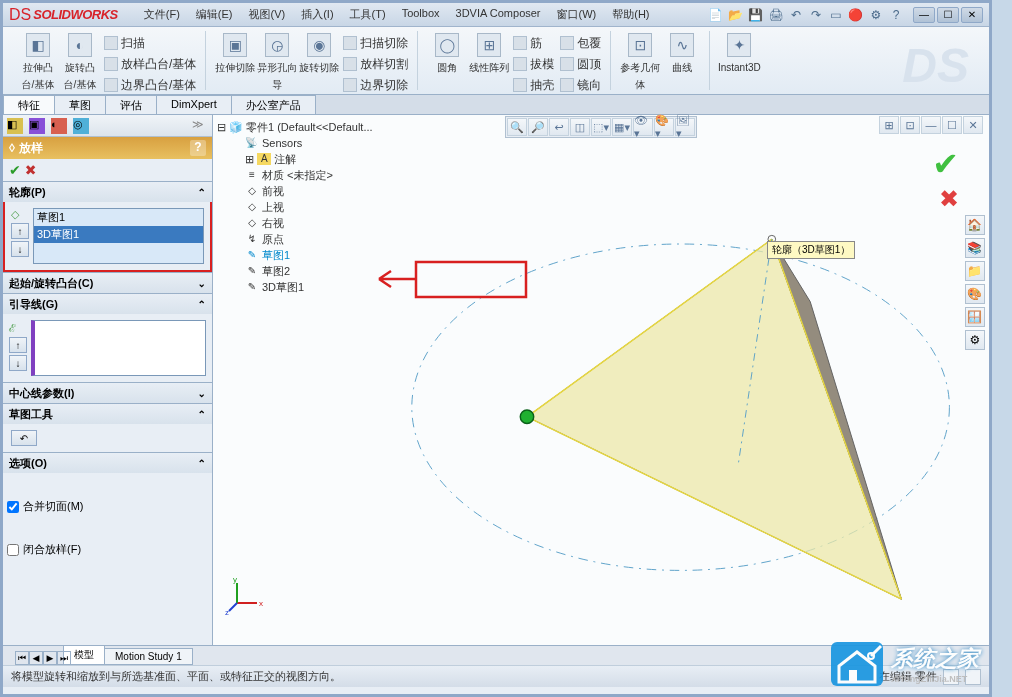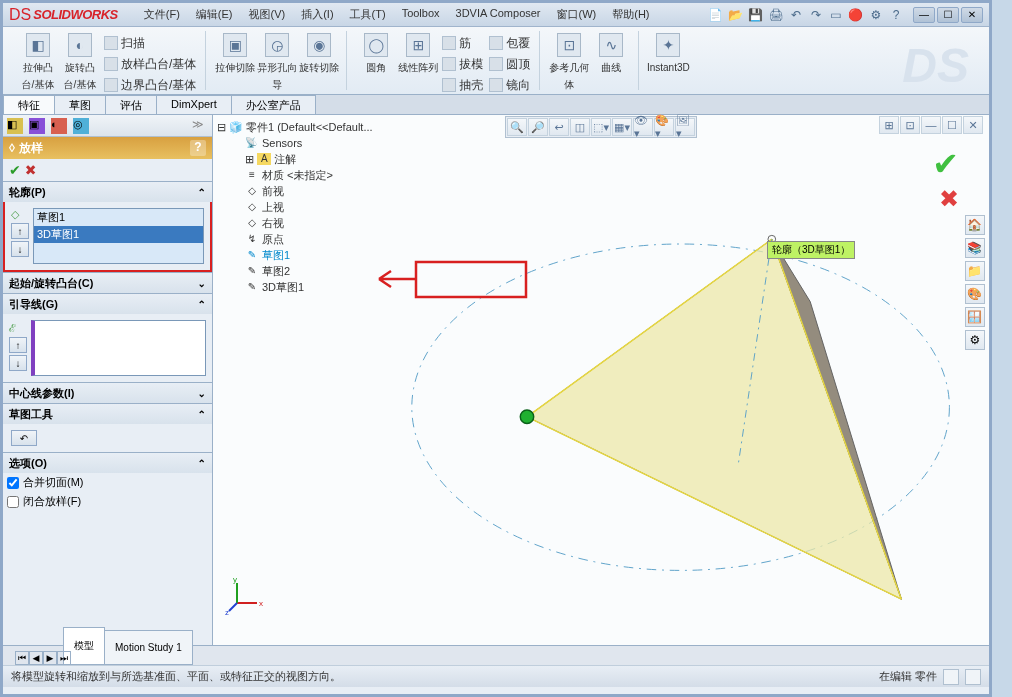--- a/index.html
+++ b/index.html
@@ -46,21 +46,21 @@
 .section-hdr { height: 20px; background: linear-gradient(#e8eef5,#d8e2ec); display: flex; align-items: center; padding: 0 6px; font-weight: bold; font-size: 11px; }
 .section-hdr .chev { margin-left: auto; font-size: 10px; }
 .section-body { padding: 6px; display: flex; gap: 4px; }
 .red-box { border: 2px solid #d82020; }
 .profile-list { flex: 1; border: 1px solid #7a98b8; background: #d8e8f8; height: 56px; font-size: 11px; }
 .profile-list div { padding: 1px 3px; }
 .profile-list .sel { background: #3a7ac0; color: #fff; }
 .ctrl-col { display: flex; flex-direction: column; gap: 2px; }
 .ctrl-btn { width: 18px; height: 16px; border: 1px solid #8fa8c8; background: linear-gradient(#f0f4f8,#d8e2ec); font-size: 10px; display: flex; align-items: center; justify-content: center; }
 .select { width: 100%; border: 1px solid #8fa8c8; background: #fff; padding: 2px 4px; font-size: 11px; }
-.check { display: flex; align-items: center; gap: 4px; padding: 2px 4px; font-size: 11px; }
+.check { display: flex; align-items: center; gap: 4px; padding: 2px 4px; font-size: 11px; margin-top: 24px; }
 .check input { width: 12px; height: 12px; }
 
 .model-area { flex: 1; position: relative; background: #fafcfd; }
 .tree-panel { position: absolute; left: 4px; top: 4px; width: 160px; font-size: 11px; color: #333; }
 .tree-row { display: flex; align-items: center; gap: 3px; height: 16px; padding-left: 12px; }
 .tree-row.root { padding-left: 0; }
 .tree-row.d1 { padding-left: 28px; }
 .tree-icon { width: 14px; height: 12px; display: inline-block; font-size: 10px; text-align: center; }
 .tree-sel { color: #0088cc; }
 
@@ -70,26 +70,26 @@
 .md-toolbar { position: absolute; right: 6px; top: 1px; display: flex; gap: 1px; }
 
 .big-check { position: absolute; right: 30px; top: 30px; color: #40c040; font-size: 32px; }
 .big-x { position: absolute; right: 30px; top: 70px; color: #e04040; font-size: 24px; }
 
 .side-icons { position: absolute; right: 4px; top: 100px; display: flex; flex-direction: column; gap: 3px; }
 .side-icon { width: 20px; height: 20px; border: 1px solid #b0c0d0; background: linear-gradient(#f4f7fa,#e0e8f0); display: flex; align-items: center; justify-content: center; font-size: 12px; }
 
 .canvas { position: absolute; inset: 24px 30px 8px 170px; }
 .red-arrow { position: absolute; left: -12px; top: 118px; z-index: 5; }
-.tooltip { position: absolute; left: 384px; top: 102px; background: #bef264; border: 1px solid #888; padding: 1px 4px; font-size: 10px; }
+.tooltip { position: absolute; left: 384px; top: 102px; background: #fef9c3; border: 1px solid #888; padding: 1px 4px; font-size: 10px; }
 
 .triad { position: absolute; left: 12px; bottom: 30px; width: 40px; height: 40px; }
 
 .bottom-tabs { height: 20px; background: #e0e6ee; display: flex; align-items: end; padding-left: 60px; border-top: 1px solid #9ab0c8; }
-.btab { padding: 11px 10px; border: 1px solid #9ab0c8; background: #f0f4f8; font-size: 10px; margin-right: -1px; }
+.btab { padding: 2px 10px; border: 1px solid #9ab0c8; background: #f0f4f8; font-size: 10px; margin-right: -1px; }
 .btab.active { background: #fff; }
 .bt-arrows { position: absolute; left: 12px; display: flex; gap: 0; }
 .bt-arrows span { width: 14px; height: 14px; border: 1px solid #9ab0c8; font-size: 9px; display: flex; align-items: center; justify-content: center; }
 
 .statusbar { height: 22px; background: linear-gradient(#e8eef5,#d4dde8); border-top: 1px solid #c0cedc; display: flex; align-items: center; padding: 0 8px; font-size: 11px; color: #333; }
 .status-right { margin-left: auto; display: flex; align-items: center; gap: 6px; }
 .stat-icon { width: 16px; height: 16px; border: 1px solid #b0c0d0; background: #f0f4f8; }
 
 .watermark { position: absolute; right: 10px; bottom: 8px; display: flex; align-items: center; gap: 8px; opacity: 0.92; color: #fff; font-weight: bold; }
 .wm-icon { width: 52px; height: 44px; background: #1a96e0; border-radius: 6px; position: relative; }
@@ -169,20 +169,34 @@
             <div class="ribbon-label">拉伸切除</div>
           </div>
         <div class="ribbon-btn-lg">
             <div class="ribbon-icon">◶</div>
             <div class="ribbon-label">异形孔向导</div>
           </div>
         <div class="ribbon-btn-lg">
             <div class="ribbon-icon">◉</div>
             <div class="ribbon-label">旋转切除</div>
           </div>
+        <div class="ribbon-col">
+          <div class="ribbon-btn-sm">
+              <span class="ribbon-icon-sm"></span>
+              <span>扫描切除</span>
+            </div>
+          <div class="ribbon-btn-sm">
+              <span class="ribbon-icon-sm"></span>
+              <span>放样切割</span>
+            </div>
+          <div class="ribbon-btn-sm">
+              <span class="ribbon-icon-sm"></span>
+              <span>边界切除</span>
+            </div>
+        </div>
       </div>
     </div>
     <div class="ribbon-group">
       <div style="display:flex;">
         <div class="ribbon-btn-lg">
             <div class="ribbon-icon">◯</div>
             <div class="ribbon-label">圆角</div>
           </div>
         <div class="ribbon-btn-lg">
             <div class="ribbon-icon">⊞</div>
@@ -469,14 +483,28 @@
 
   <div class="statusbar">
     <span>将模型旋转和缩放到与所选基准面、平面、或特征正交的视图方向。</span>
     <div class="status-right">
       <span>在编辑 零件</span>
       <span class="stat-icon"></span>
       <span class="stat-icon"></span>
     </div>
   </div>
 
+  <div class="watermark">
+    <div class="wm-icon">
+      <svg viewBox="0 0 52 44" width="52" height="44">
+          <path d="M 8 24 L 26 10 L 44 24 L 44 40 L 8 40 Z" fill="none" stroke="#fff" stroke-width="3"></path>
+          <rect x="18" y="28" width="8" height="12" fill="#fff"></rect>
+          <circle cx="40" cy="14" r="3" fill="none" stroke="#fff" stroke-width="2"></circle>
+          <line x1="40" y1="14" x2="50" y2="4" stroke="#fff" stroke-width="3"></line>
+        </svg>
+    </div>
+    <div>
+      <div class="wm-text">系统之家</div>
+      <div class="wm-url">XiTongZhiJia.NET</div>
+    </div>
+  </div>
 
 </div>
 
 </body></html>

